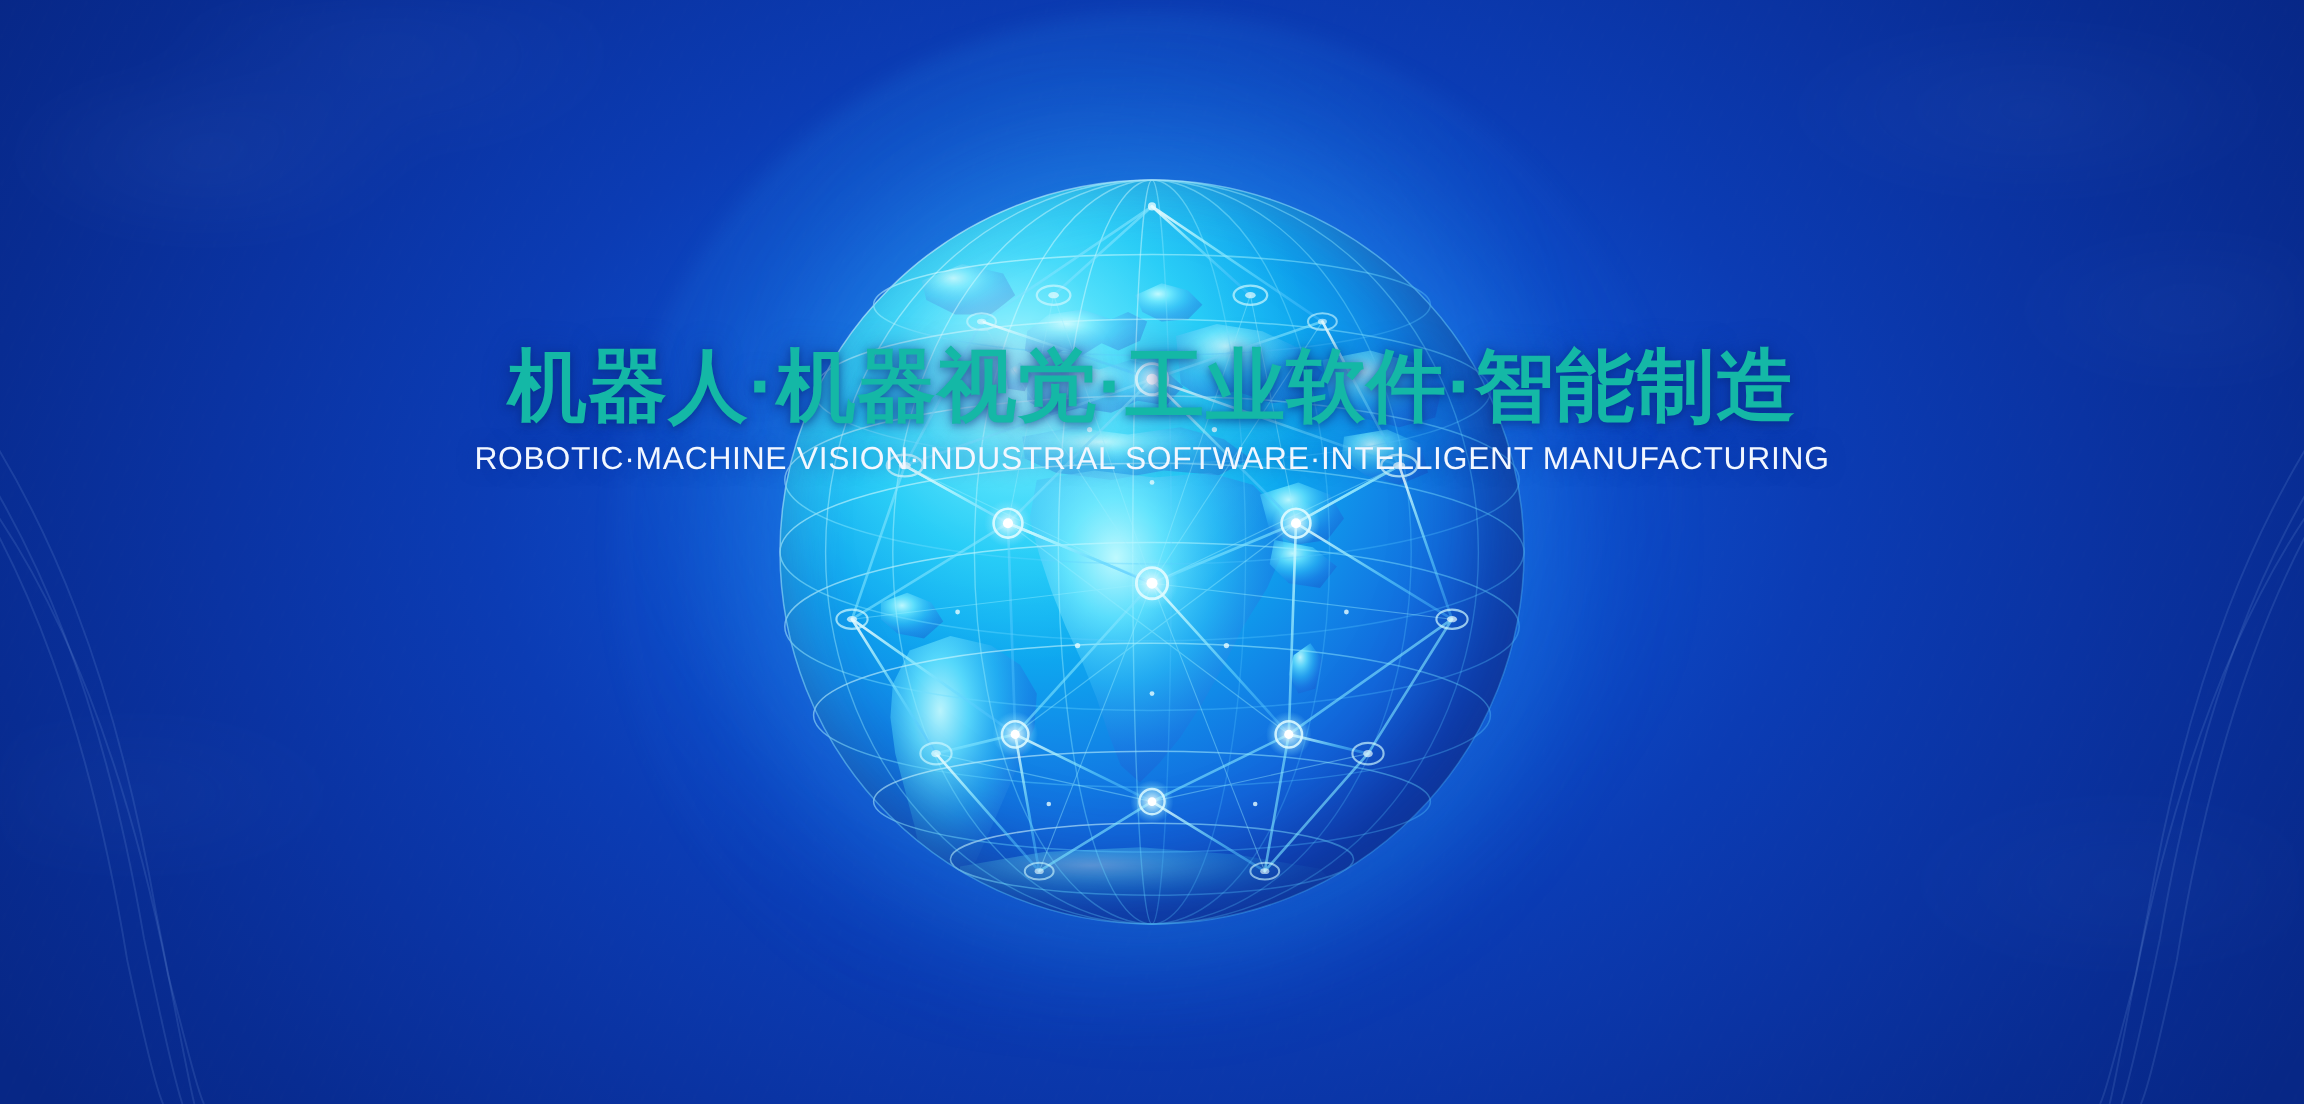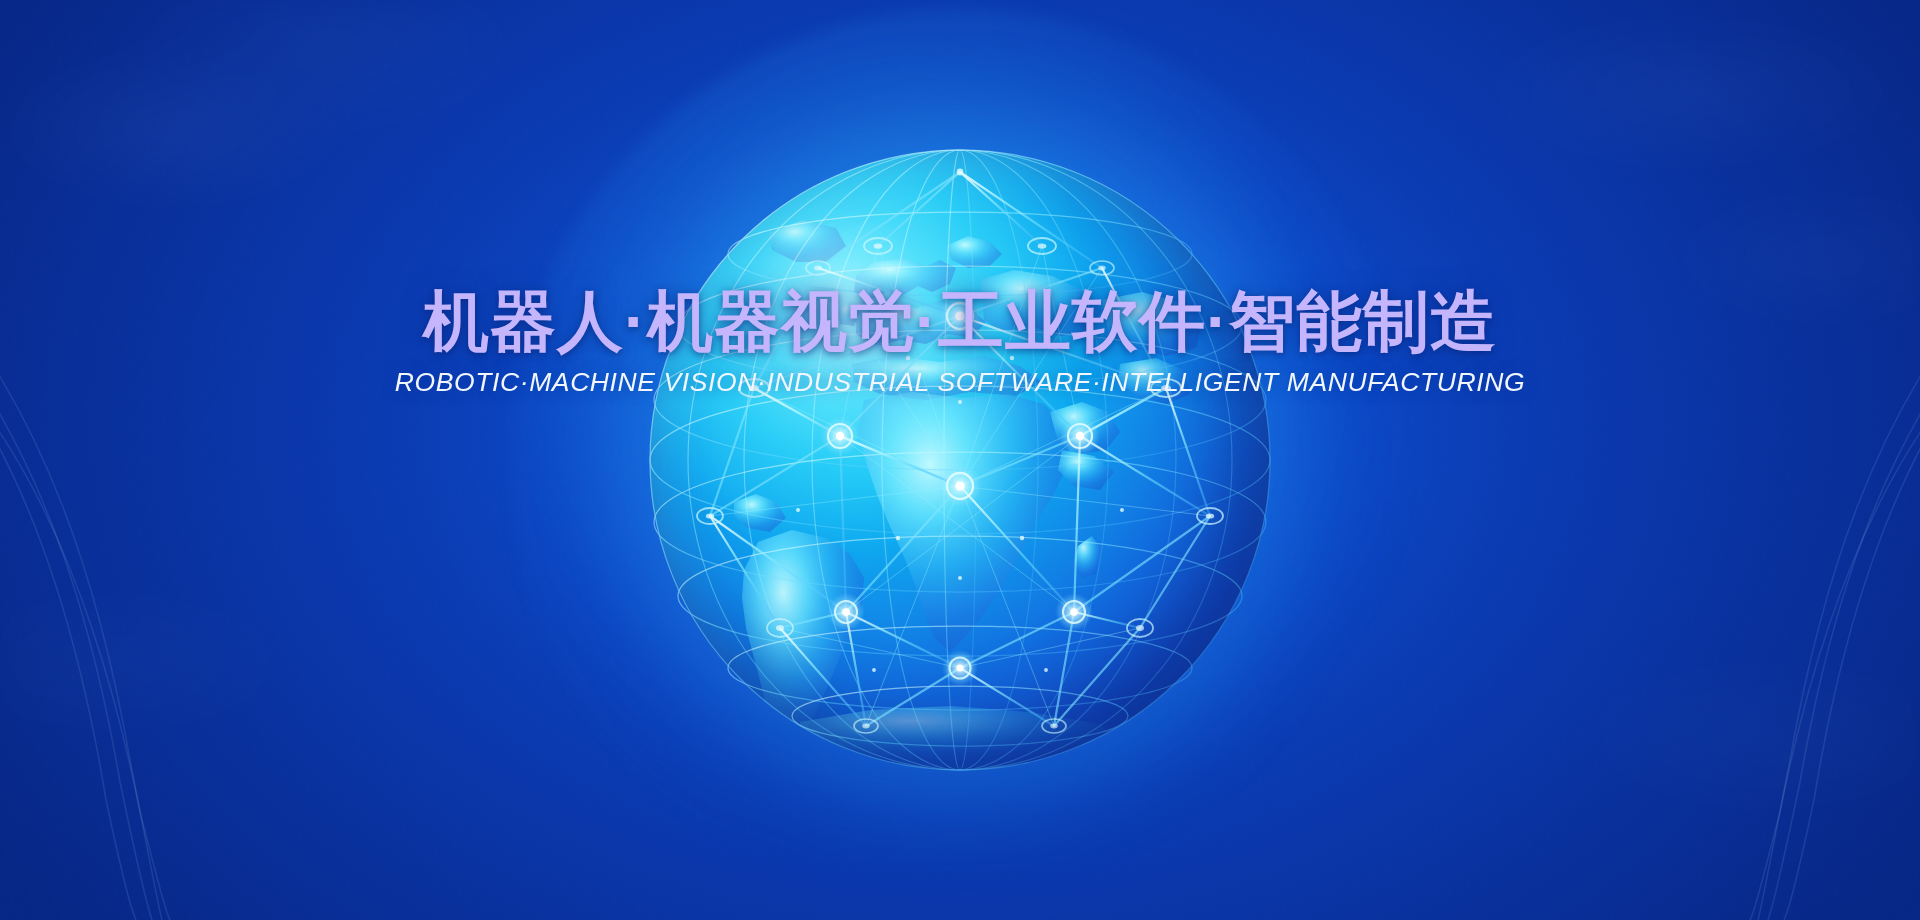--- a/index.html
+++ b/index.html
@@ -83,38 +83,37 @@
   
   #text-block{
     position:absolute;
     left:0; right:0;
     top:288px;
     text-align:center;
     z-index:40;
   }
   #headline{
     margin:0;
-    color:#c4b5fd;
+    color:#14b8a6;
     font-size:66px;
     line-height:1.0;
     font-weight:700;
     letter-spacing:1px;
     white-space:nowrap;
     text-shadow:0 0 22px rgba(10,50,150,.62), 0 2px 7px rgba(6,30,100,.55);
   }
   #subline{
     margin:14px 0 0 0;
     color:#f2f7ff;
     font-size:26.5px;
     line-height:1.1;
     font-weight:400;
     letter-spacing:.6px;
     white-space:nowrap;
     text-shadow:0 0 14px rgba(10,50,150,.55);
-    font-style:italic;
   }
 </style>
 </head>
 <body>
 
 <div id="banner">
 
   <div class="bg-base"></div>
   <div class="bg-smudge"></div>
   <div class="bg-noise"></div>

